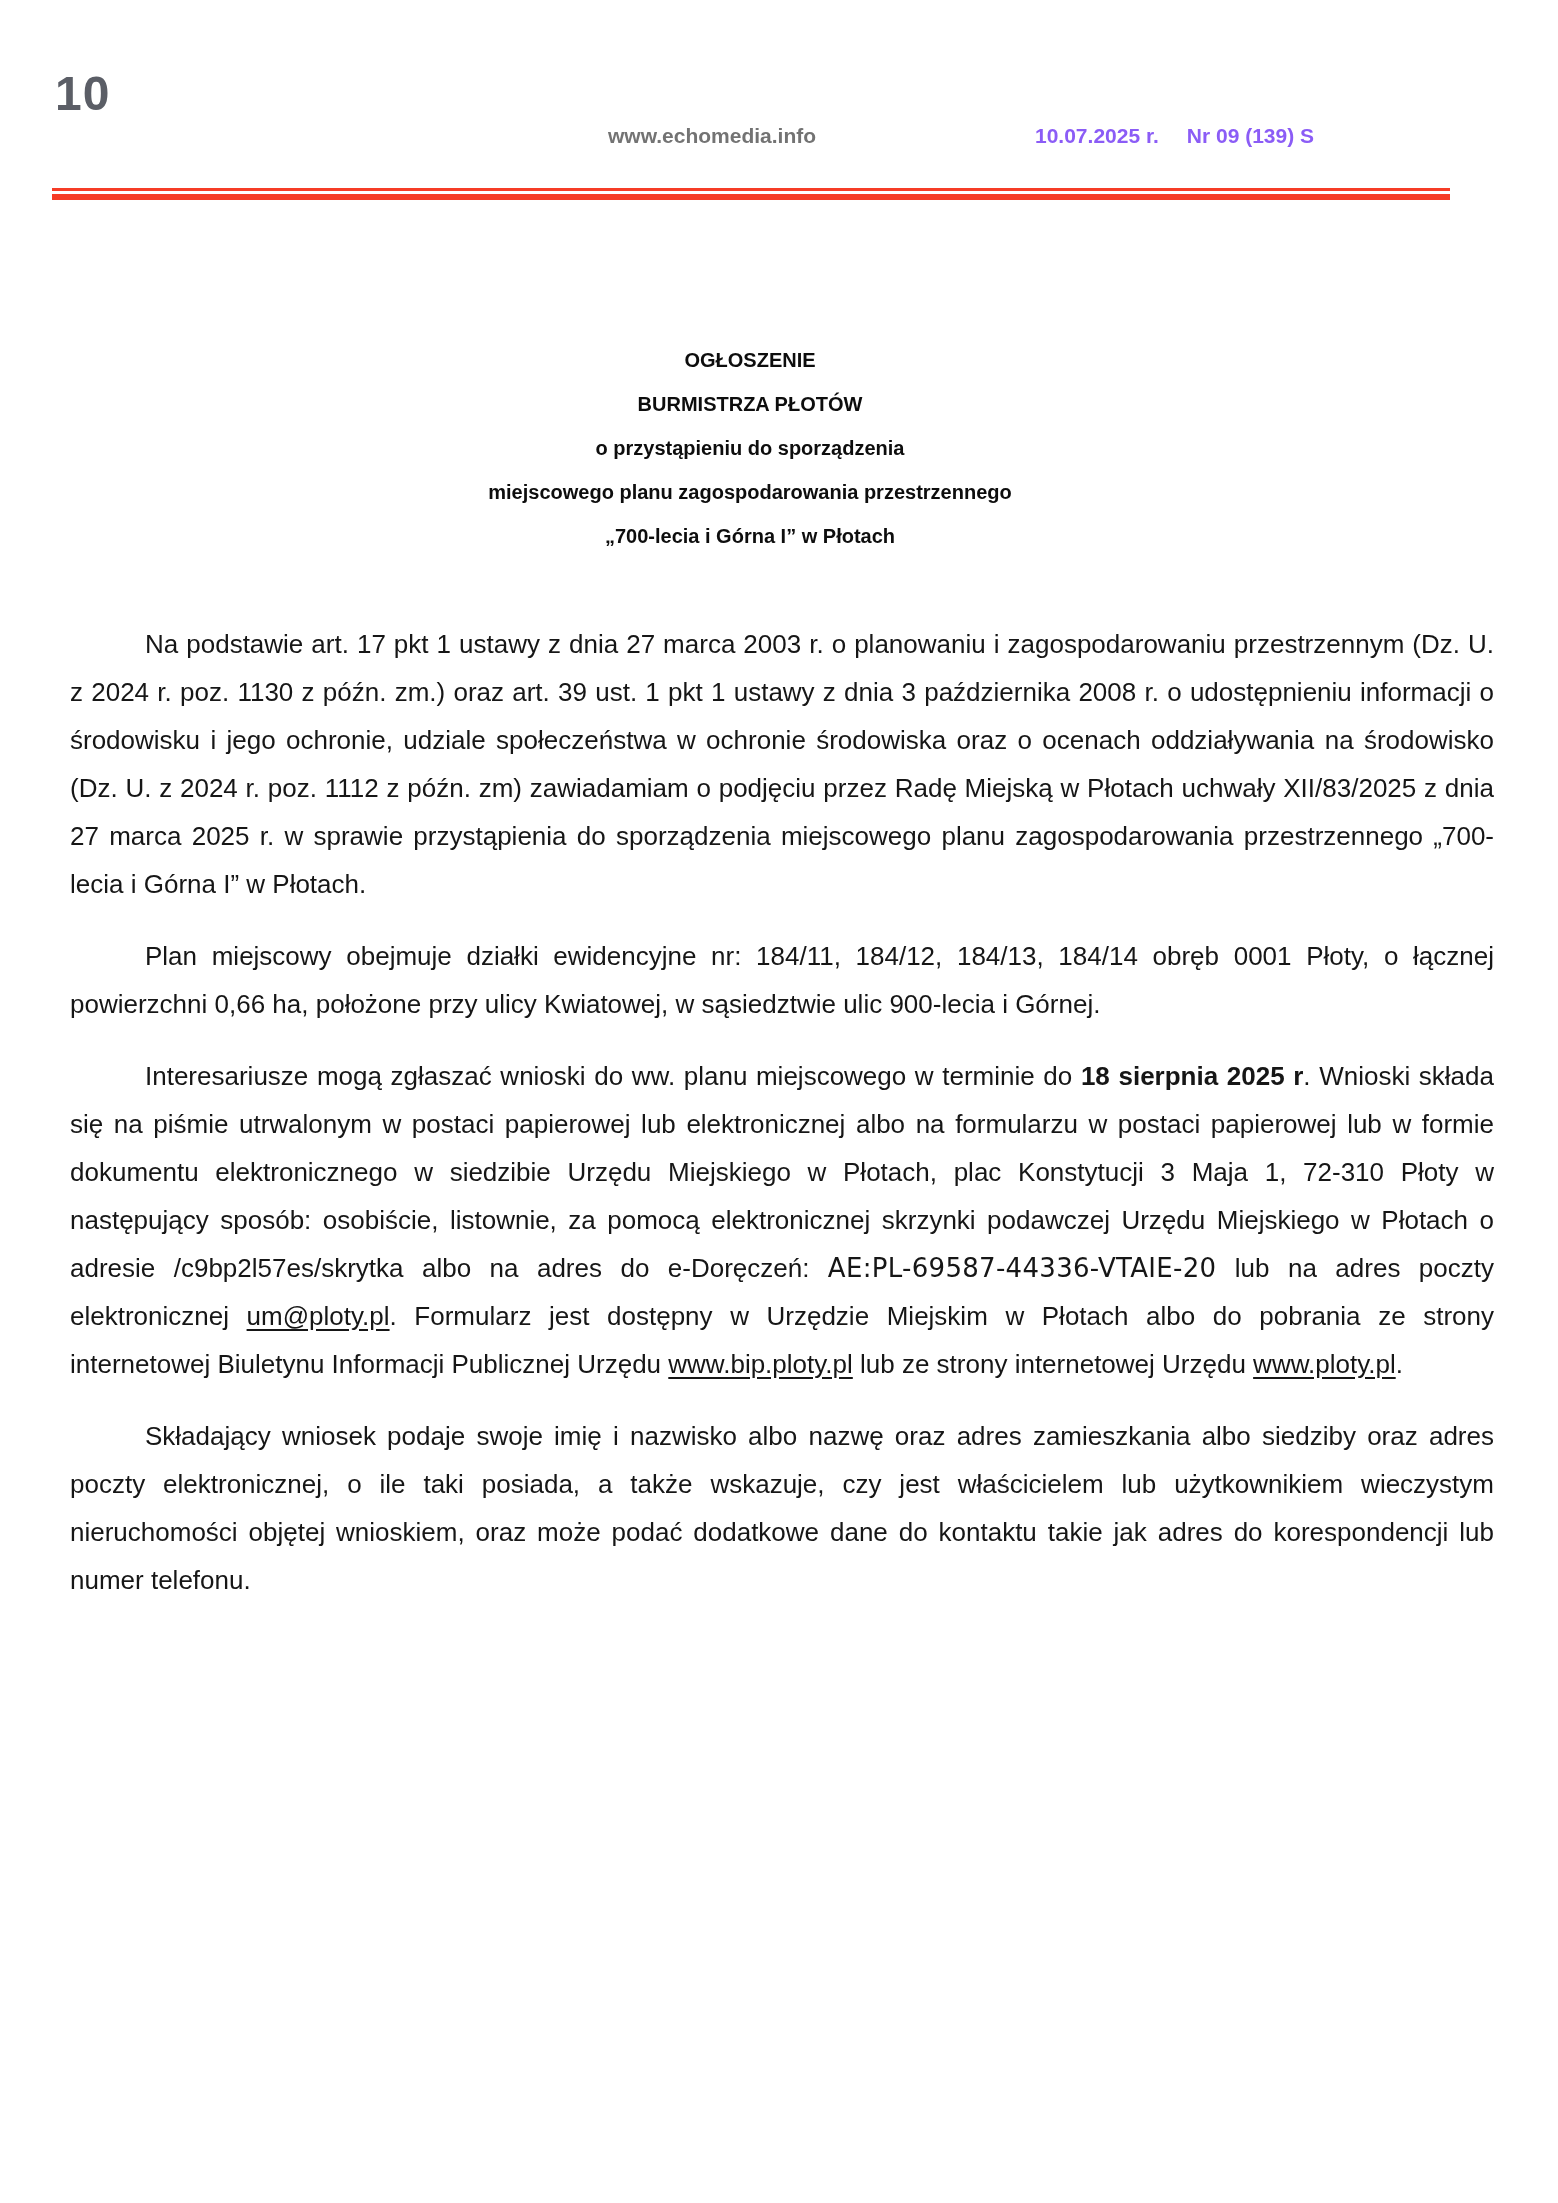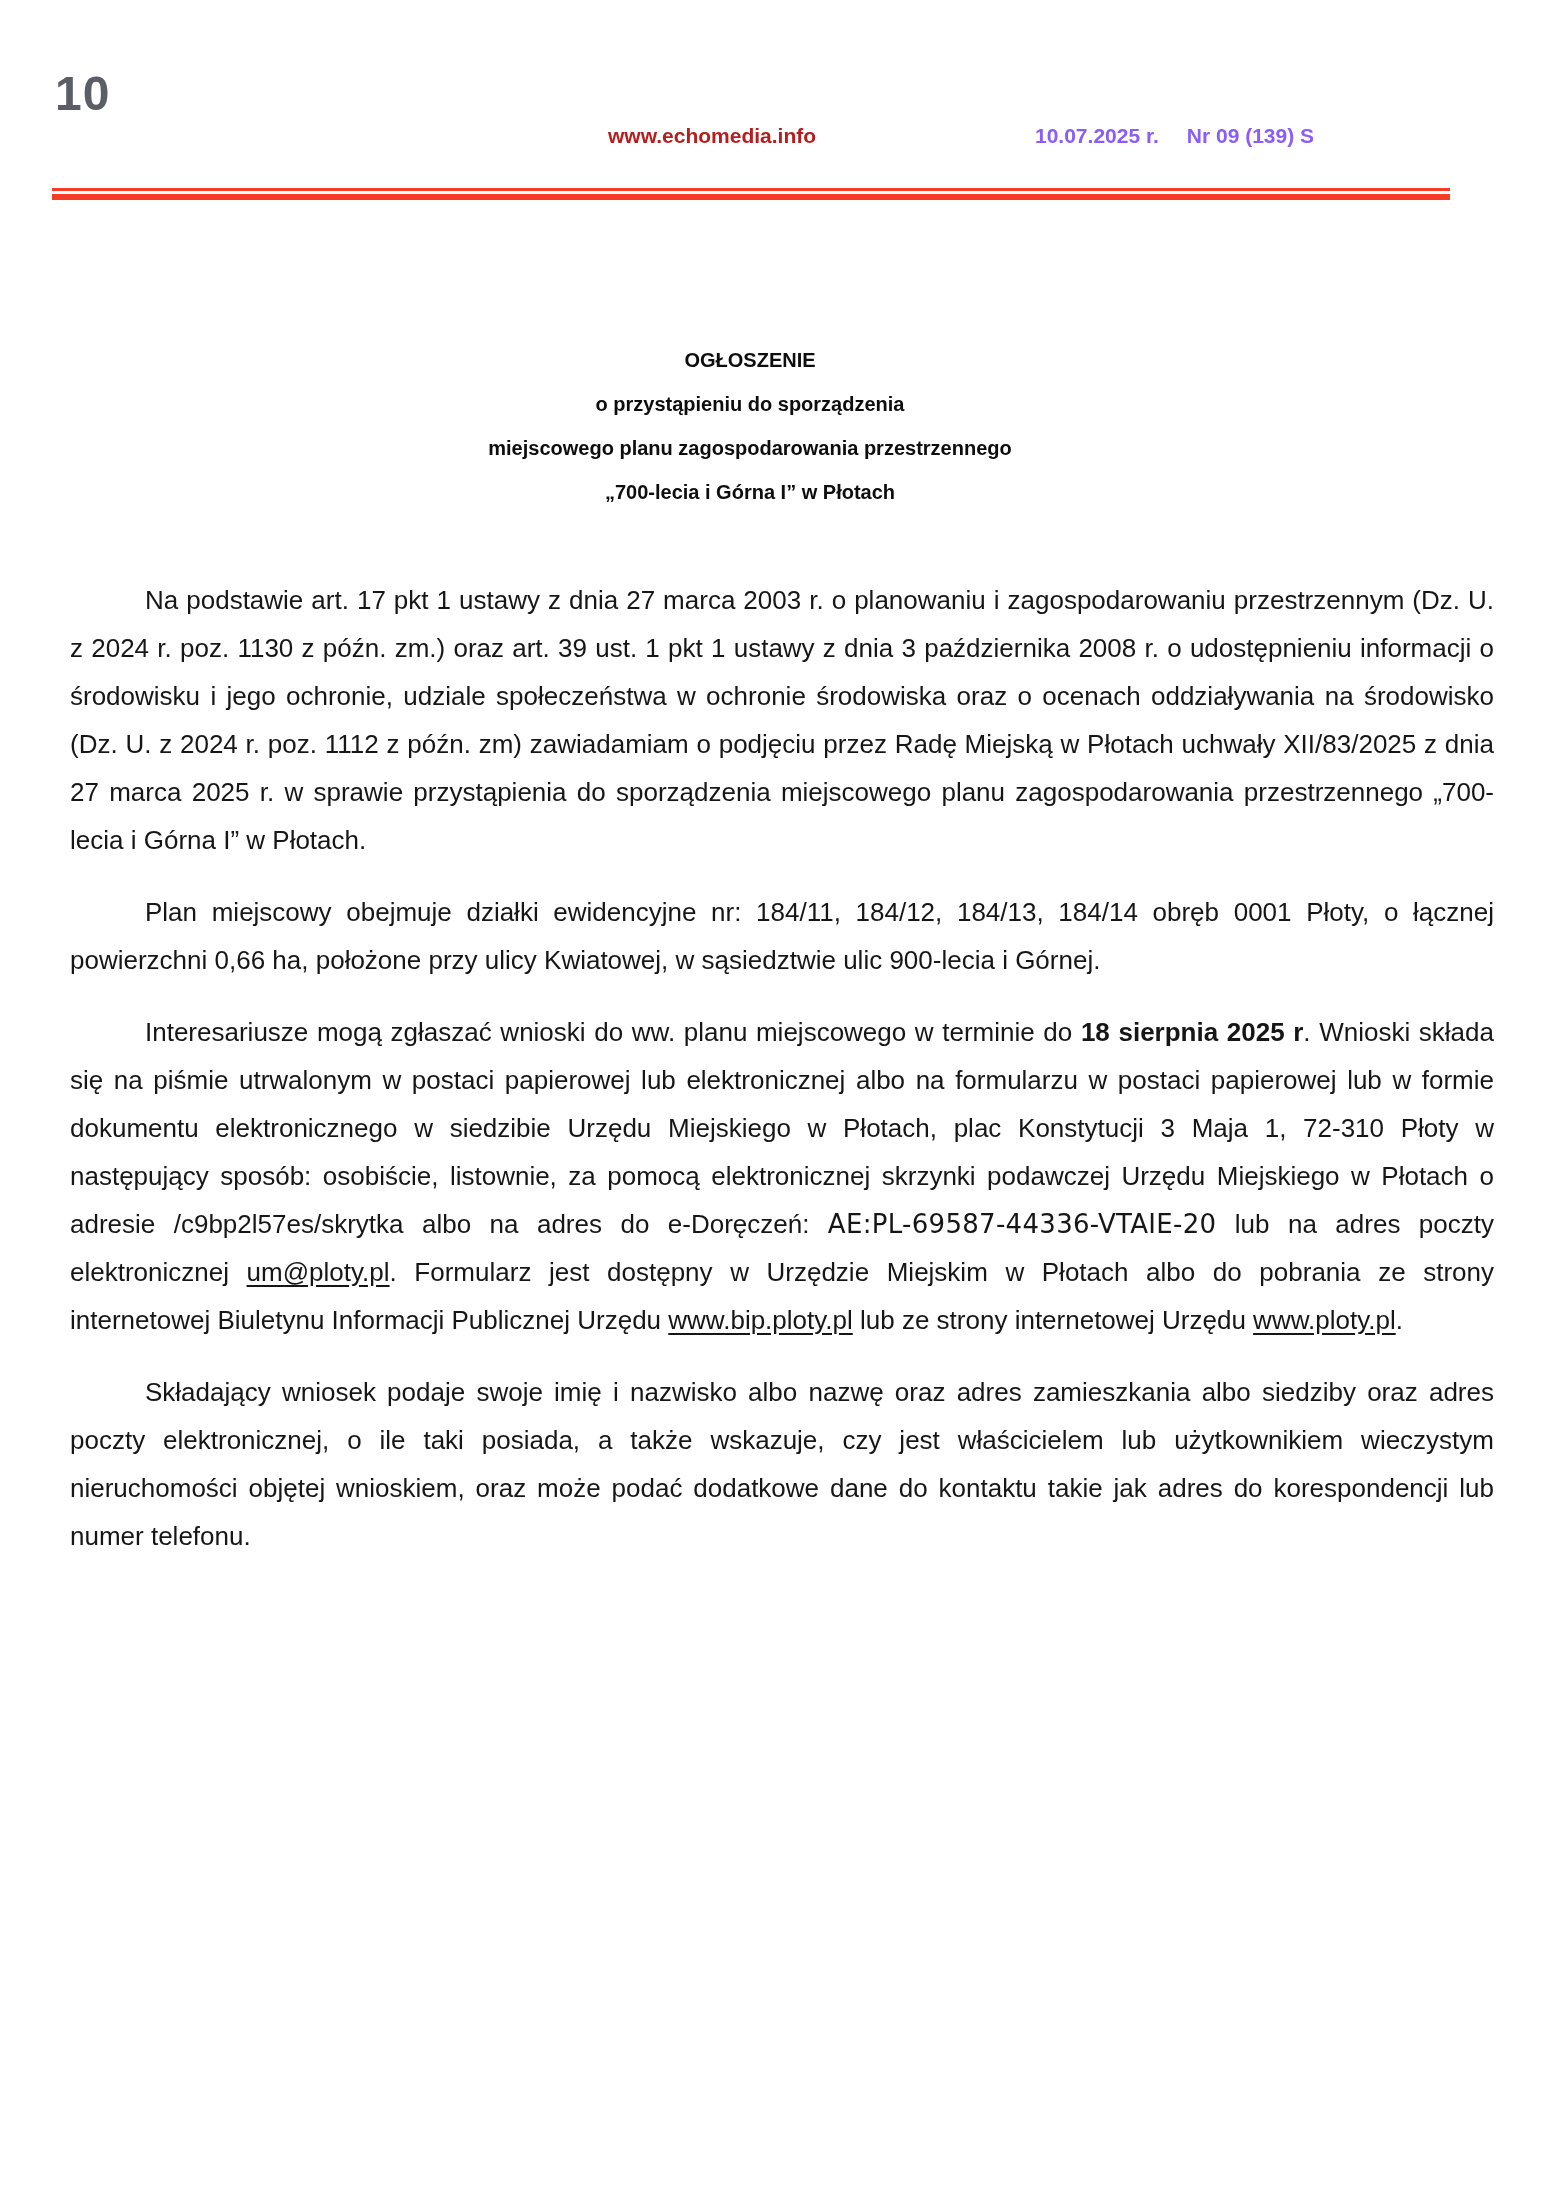--- a/index.html
+++ b/index.html
@@ -31,21 +31,21 @@
     font-weight: 700;
     color: #5b5e66;
     letter-spacing: 1px;
   }
   .site-url {
     position: absolute;
     left: 608px;
     top: 124px;
     font-size: 21px;
     font-weight: 700;
-    color: #b91c1c;
+    color: #737373;
   }
   .issue-block {
     position: absolute;
     left: 1035px;
     top: 124px;
     font-size: 21px;
     font-weight: 700;
     color: #8b5cf6;
     white-space: nowrap;
   }
@@ -118,20 +118,21 @@
     <div class="red-rule">
       <div class="thin"></div>
       <div class="gap"></div>
       <div class="thick"></div>
     </div>
   </div>
 
   <div class="announcement">
     <div class="title-block">
       <div>OGŁOSZENIE</div>
+      <div>BURMISTRZA PŁOTÓW</div>
       <div>o przystąpieniu do sporządzenia</div>
       <div>miejscowego planu zagospodarowania przestrzennego</div>
       <div>„700-lecia i Górna I” w Płotach</div>
     </div>
 
     <div class="body-text">
       <p><span>Na podstawie art. 17 pkt 1 ustawy z dnia 27 marca 2003 r. o planowaniu i zagospodarowaniu przestrzennym (Dz. U. z 2024 r. poz. 1130 z późn. zm.) oraz art. 39 ust. 1 pkt 1 ustawy z dnia 3 października 2008 r. o udostępnieniu informacji o środowisku i jego ochronie, udziale społeczeństwa w ochronie środowiska oraz o ocenach oddziaływania na środowisko (Dz. U. z 2024 r. poz. 1112 z późn. zm) zawiadamiam o podjęciu przez Radę Miejską w Płotach uchwały XII/83/2025 z dnia 27 marca 2025 r. w sprawie przystąpienia do sporządzenia miejscowego planu zagospodarowania przestrzennego „700-lecia i Górna I” w Płotach.</span></p>
       <p><span>Plan miejscowy obejmuje działki ewidencyjne nr: 184/11, 184/12, 184/13, 184/14 obręb 0001 Płoty, o łącznej powierzchni 0,66 ha, położone przy ulicy Kwiatowej, w sąsiedztwie ulic 900-lecia i Górnej.</span></p>
       <p><span>Interesariusze mogą zgłaszać wnioski do ww. planu miejscowego w terminie do </span><span class="seg-bold">18 sierpnia 2025 r</span><span>. Wnioski składa się na piśmie utrwalonym w postaci papierowej lub elektronicznej albo na formularzu w postaci papierowej lub w formie dokumentu elektronicznego w siedzibie Urzędu Miejskiego w Płotach, plac Konstytucji 3 Maja 1, 72-310 Płoty w następujący sposób: osobiście, listownie, za pomocą elektronicznej skrzynki podawczej Urzędu Miejskiego w Płotach o adresie /c9bp2l57es/skrytka albo na adres do e-Doręczeń: </span><span class="seg-alt">AE:PL-69587-44336-VTAIE-20</span><span>  lub na adres poczty elektronicznej </span><span class="seg-underline">um@ploty.pl</span><span>. Formularz jest dostępny w Urzędzie Miejskim w Płotach albo do pobrania ze strony internetowej Biuletynu Informacji Publicznej Urzędu </span><span class="seg-underline">www.bip.ploty.pl</span><span> lub ze strony internetowej Urzędu </span><span class="seg-underline">www.ploty.pl</span><span>.</span></p>
       <p><span>Składający wniosek podaje swoje imię i nazwisko albo nazwę oraz adres zamieszkania albo siedziby oraz adres poczty elektronicznej, o ile taki posiada, a także wskazuje, czy jest właścicielem lub użytkownikiem wieczystym nieruchomości objętej wnioskiem, oraz może podać dodatkowe dane do kontaktu takie jak adres do korespondencji lub numer telefonu.</span></p>

